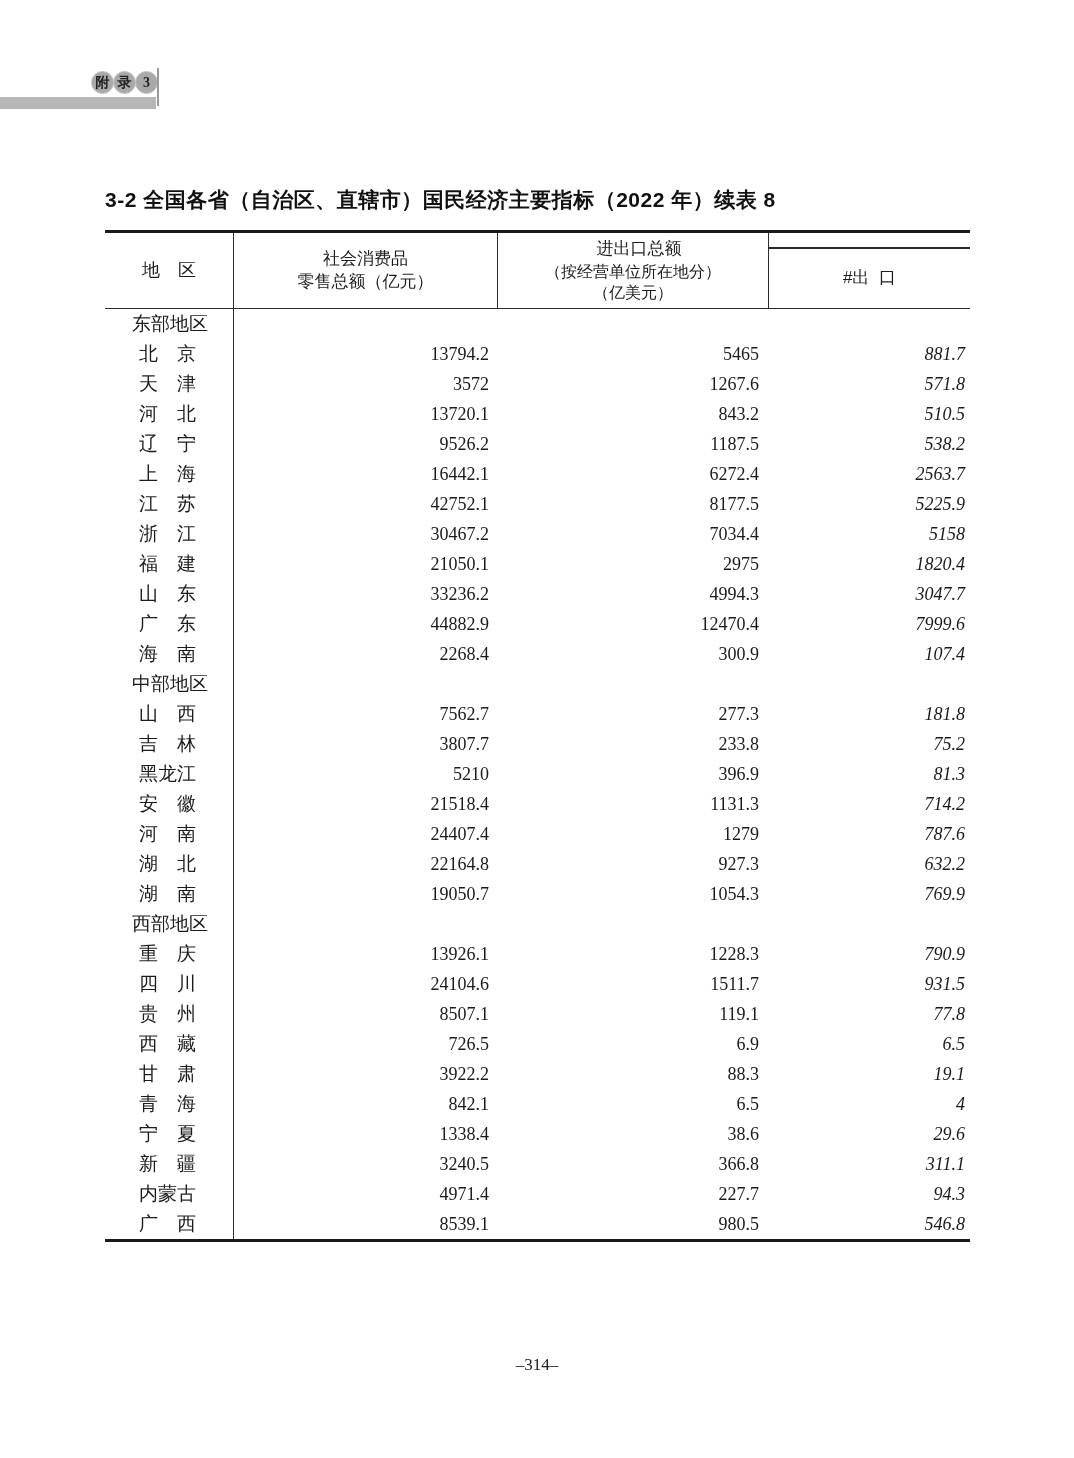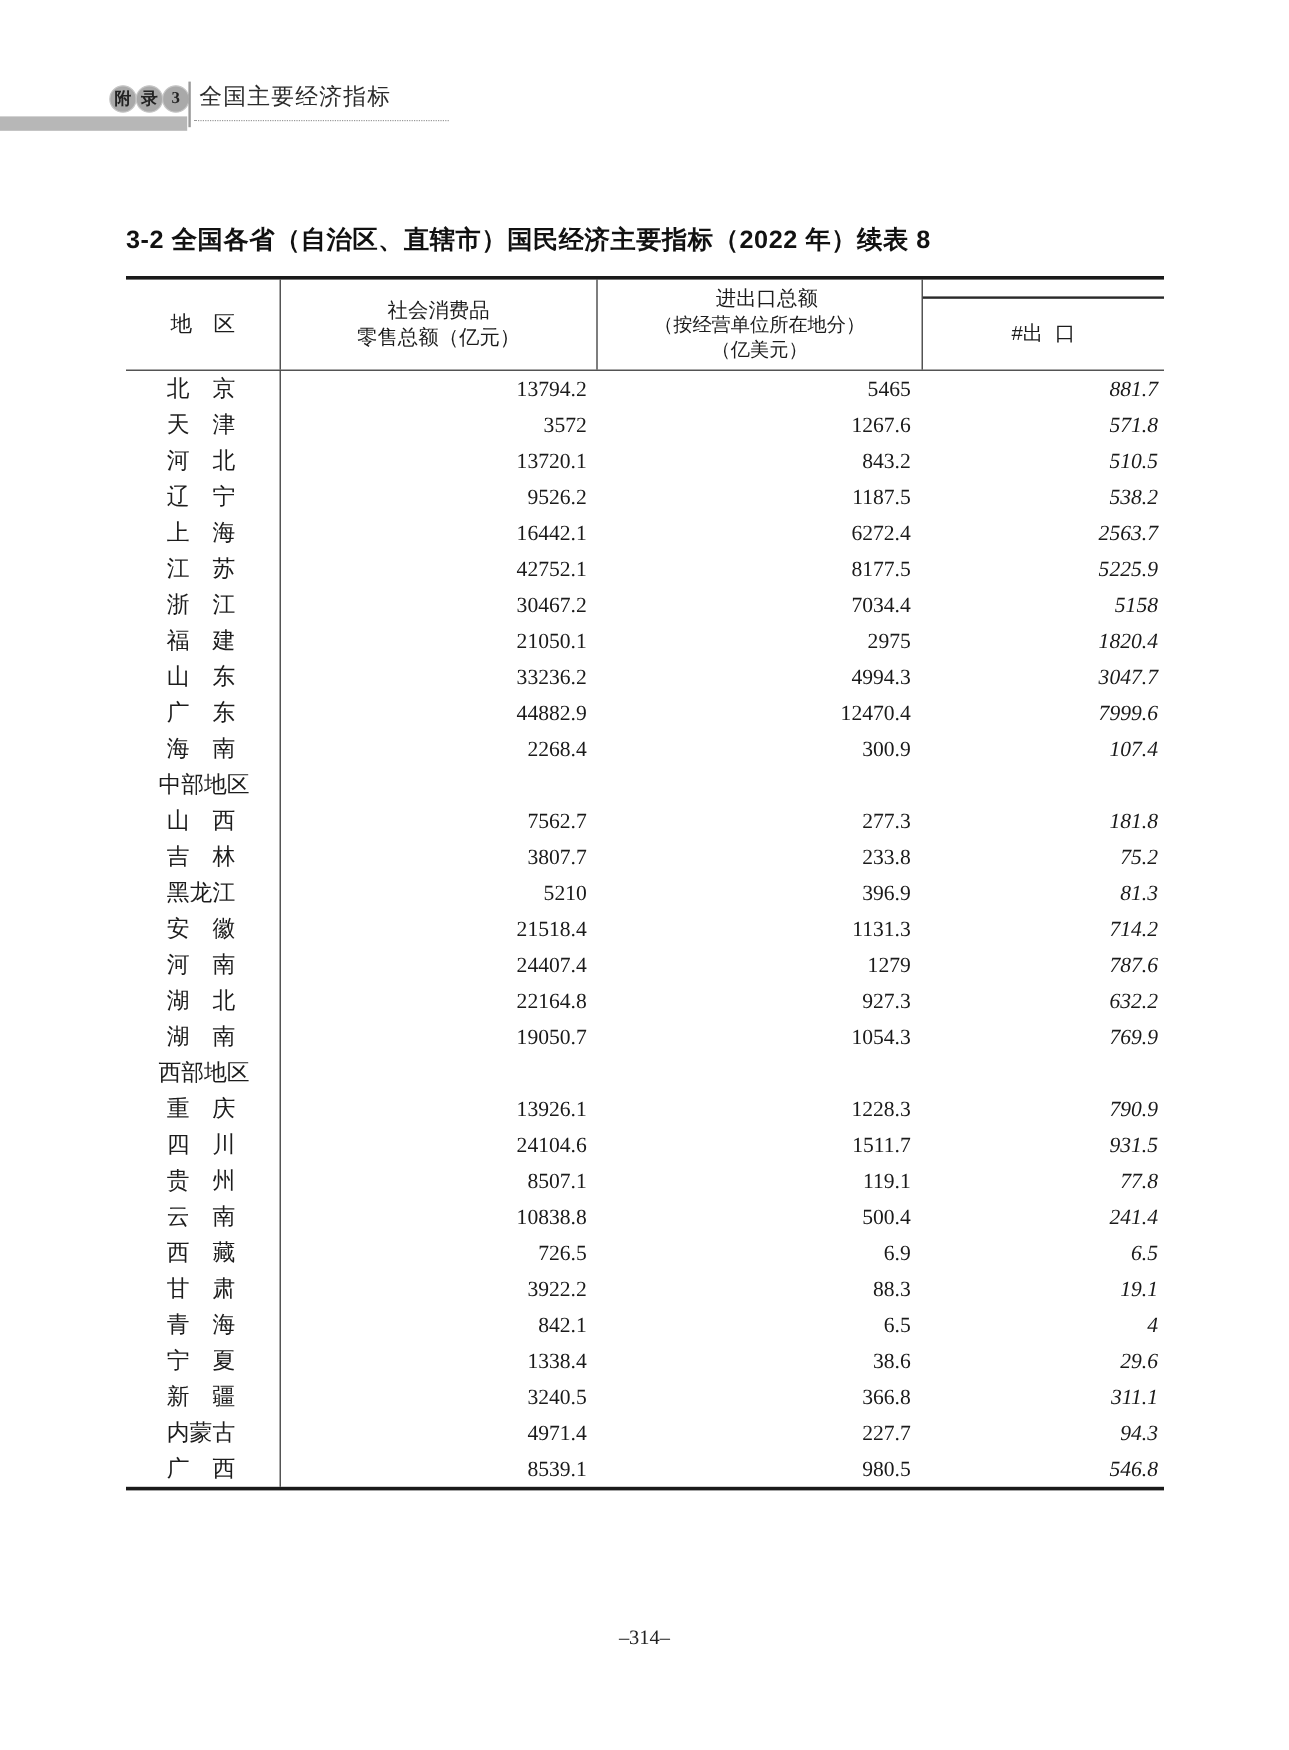--- a/index.html
+++ b/index.html
@@ -158,21 +158,20 @@
 
 <div class="page">
 
   <div class="accent-bar"></div>
   <div class="stamp">
     <span class="stamp-circle">附</span>
     <span class="stamp-circle">录</span>
     <span class="stamp-circle">3</span>
   </div>
   <div class="head-divider"></div>
-  <div class="doc-section-title">全国主要经济指标</div>
 
   <h1 class="table-title">3-2  全国各省（自治区、直辖市）国民经济主要指标（2022 年）续表 8</h1>
 
   <div class="stats-table">
     <div class="thead">
       <div class="th th-region">
         <div>地　区</div>
       </div>
       <div class="th th-retail">
         <div>社会消费品</div>
@@ -184,20 +183,26 @@
         <div>（亿美元）</div>
       </div>
       <div class="th th-export">
         <div class="spanner-line"></div>
         <div class="th-export-label">#出 口</div>
       </div>
     </div>
     <div class="tbody">
       <div class="stub-rule"></div>
 
+    <div class="row section">
+          <div class="cell-label">东部地区</div>
+          <div class="cell-num col-retail"></div>
+          <div class="cell-num col-trade"></div>
+          <div class="cell-num col-export"></div>
+        </div>
         <div class="row province">
           <div class="cell-label">北　京</div>
           <div class="cell-num col-retail">13794.2</div>
           <div class="cell-num col-trade">5465</div>
           <div class="cell-num col-export">881.7</div>
         </div>
         <div class="row province">
           <div class="cell-label">天　津</div>
           <div class="cell-num col-retail">3572</div>
           <div class="cell-num col-trade">1267.6</div>
@@ -323,26 +328,20 @@
           <div class="cell-num col-trade">1511.7</div>
           <div class="cell-num col-export">931.5</div>
         </div>
         <div class="row province">
           <div class="cell-label">贵　州</div>
           <div class="cell-num col-retail">8507.1</div>
           <div class="cell-num col-trade">119.1</div>
           <div class="cell-num col-export">77.8</div>
         </div>
         <div class="row province">
-          <div class="cell-label">云　南</div>
-          <div class="cell-num col-retail">10838.8</div>
-          <div class="cell-num col-trade">500.4</div>
-          <div class="cell-num col-export">241.4</div>
-        </div>
-        <div class="row province">
           <div class="cell-label">西　藏</div>
           <div class="cell-num col-retail">726.5</div>
           <div class="cell-num col-trade">6.9</div>
           <div class="cell-num col-export">6.5</div>
         </div>
         <div class="row province">
           <div class="cell-label">甘　肃</div>
           <div class="cell-num col-retail">3922.2</div>
           <div class="cell-num col-trade">88.3</div>
           <div class="cell-num col-export">19.1</div>

